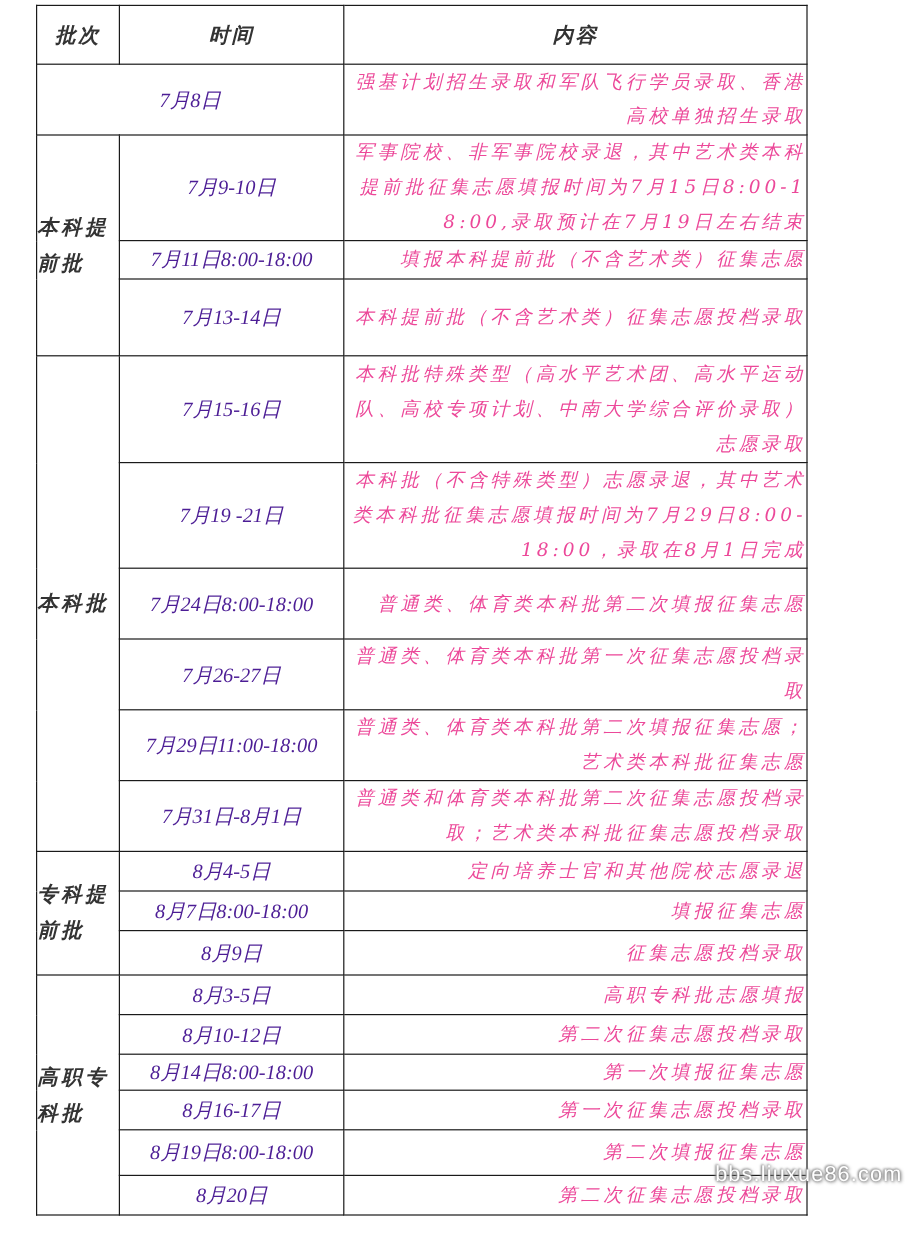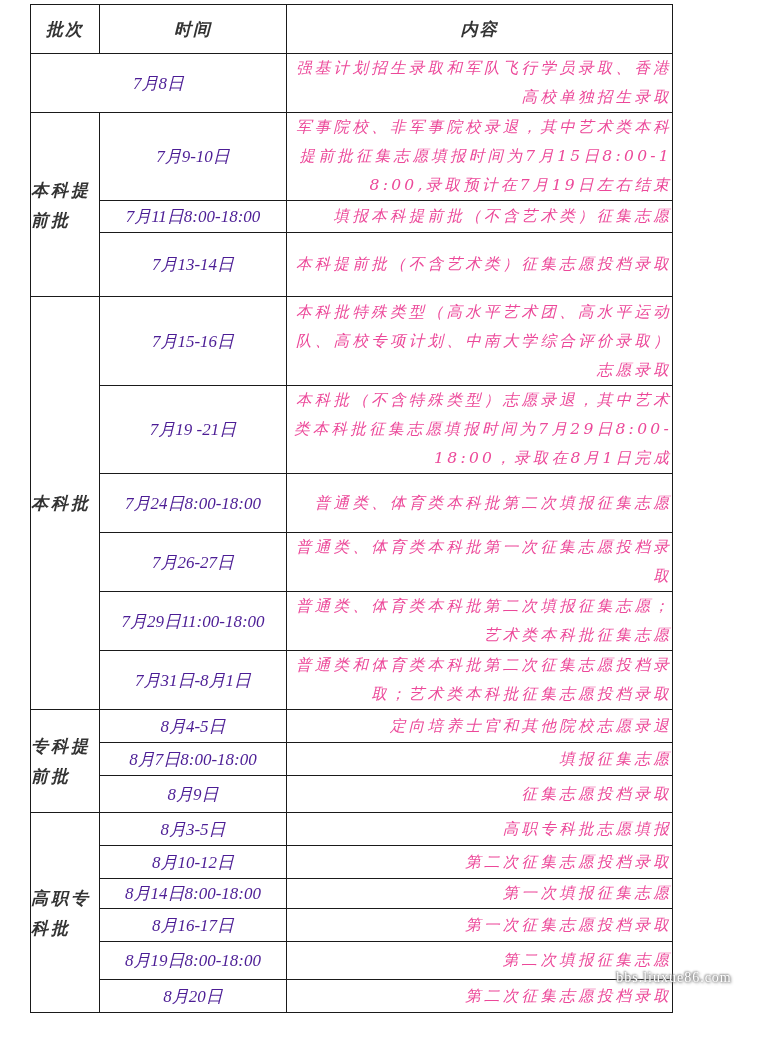--- a/index.html
+++ b/index.html
@@ -19,21 +19,21 @@
     th { font-weight: bold; font-size: 17px; color: #333; text-align: center; letter-spacing: 2px; }
     td.batch { font-size: 17px; color: #333; font-weight: bold; line-height: 30px; padding: 0 6px; letter-spacing: 3px; }
     td.time { text-align: center; font-size: 16px; color: #4c1d95; white-space: nowrap; font-family: "Liberation Serif", "DejaVu Serif", serif; font-size: 17px; }
     td.content { text-align: right; font-size: 15.5px; color: #ec4899; line-height: 29px; padding: 1px 8px 1px 9px; letter-spacing: 3.3px; word-break: break-all; margin-top: 24px; }
     .watermark {
       position: absolute; left: 594px; top: 970px; width: 160px; height: 60px;
       color: #ffffff; text-align: center; pointer-events: none;
       text-shadow: 0 0 2px #888, 1px 1px 3px #666, -1px -1px 2px #999;
     }
     .wm-main { font-family: "DejaVu Sans", sans-serif; font-size: 30px; font-weight: bold; letter-spacing: 2px; line-height: 36px; }
-    .wm-sub { font-family: Liberation Serif, serif; font-size: 14px; letter-spacing: 1px; line-height: 16px; }
+    .wm-sub { font-family: Liberation Sans, sans-serif; font-size: 18px; letter-spacing: 1px; line-height: 16px; }
   </style>
 </head>
 <body>
 
 <table class="schedule">
   <colgroup>
     <col class="c-batch">
       <col class="c-time">
       <col class="c-content">
   </colgroup>

